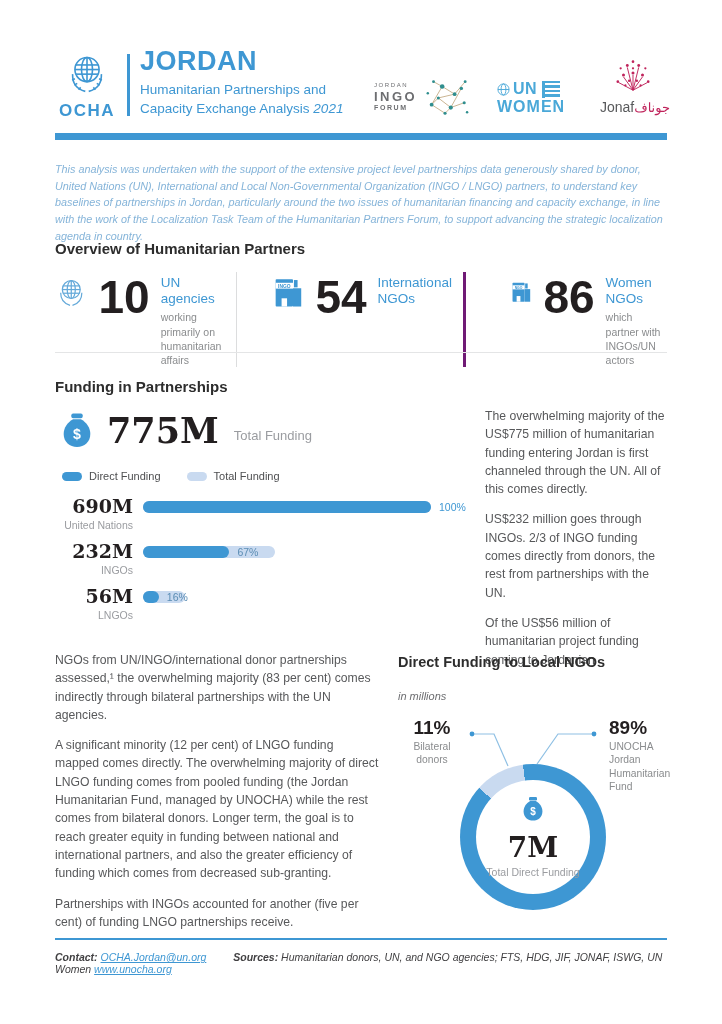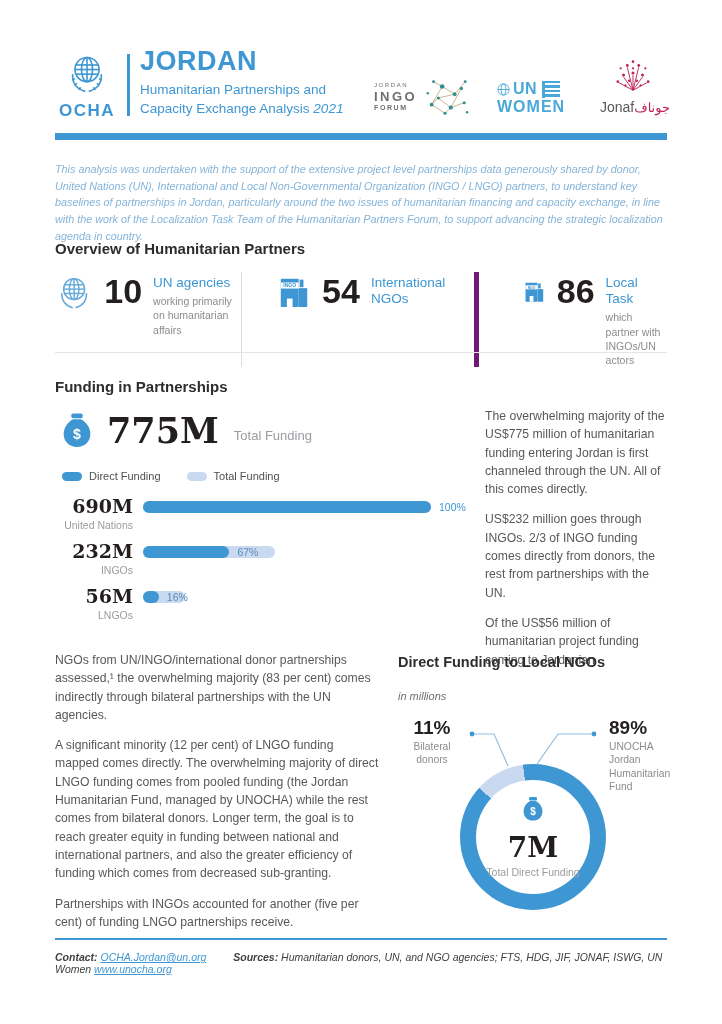--- a/index.html
+++ b/index.html
@@ -38,22 +38,22 @@
   .intro{position:absolute;left:55px;top:161px;width:610px;font-size:10.8px;font-style:italic;
          color:#85b4d9;line-height:1.55;}
 
   
   .section-heading{font-size:15px;font-weight:bold;color:#2d2d2d;}
   .overview-heading{position:absolute;left:55px;top:240px;}
   .stats{position:absolute;left:55px;top:272px;width:612px;display:flex;}
   .stat{display:flex;align-items:flex-start;gap:11px;}
   .stat-1{width:188px;}
   .stat-2{width:235px;padding-left:35px;border-left:1px solid #dcddde;box-sizing:border-box;}
-  .stat-3{flex:1;padding-left:44px;border-left:5px solid #701a75;box-sizing:border-box;}
-  .stat-num{font-size:34px;font-weight:bold;color:#231f20;line-height:1;margin-top:2px;}
+  .stat-3{flex:1;padding-left:44px;border-left:3px solid #701a75;box-sizing:border-box;}
+  .stat-num{font-size:46px;font-weight:bold;color:#231f20;line-height:1;margin-top:2px;}
   .stat-label{font-size:13.5px;font-weight:normal;color:#3e97d3;line-height:1.2;margin-top:3px;}
   .stat-sub{font-size:10.5px;color:#8a8c8e;line-height:1.35;margin-top:3px;max-width:92px;}
 
   .divider{position:absolute;left:55px;top:352px;width:612px;height:1px;background:#e4e5e6;}
 
   
   .funding-heading{position:absolute;left:55px;top:378px;}
   .total-funding{position:absolute;left:60px;top:412px;display:flex;align-items:center;gap:13px;}
   .total-value{font-family:"DejaVu Serif",serif;font-weight:bold;font-size:35px;color:#231f20;line-height:1;}
   .total-label{font-size:13px;color:#9a9ca0;margin-top:9px;margin-left:2px;}
@@ -260,21 +260,21 @@
           <rect x="4" y="6" width="19" height="30" rx="1"></rect>
           <rect x="23" y="16" width="9" height="20"></rect>
           <rect x="24" y="7" width="4" height="8"></rect>
         </g>
         <rect x="4" y="10" width="19" height="6.4" fill="#ffffff"></rect>
         <text x="13.5" y="15.2" font-size="5.4" font-weight="bold" fill="#3e97d3" text-anchor="middle" font-family="Liberation Sans, sans-serif">NGO</text>
         <rect x="10.5" y="27" width="6" height="9" fill="#ffffff"></rect>
       </svg>
       <div class="stat-num">86</div>
       <div>
-        <div class="stat-label">Local Task</div>
+        <div class="stat-label">Women NGOs</div>
         <div class="stat-sub">which partner with INGOs/UN actors</div>
       </div>
     </div>
   </div>
 
   <div class="divider"></div>
 
   <div class="section-heading funding-heading">Funding in Partnerships</div>
 
   <div class="total-funding">

